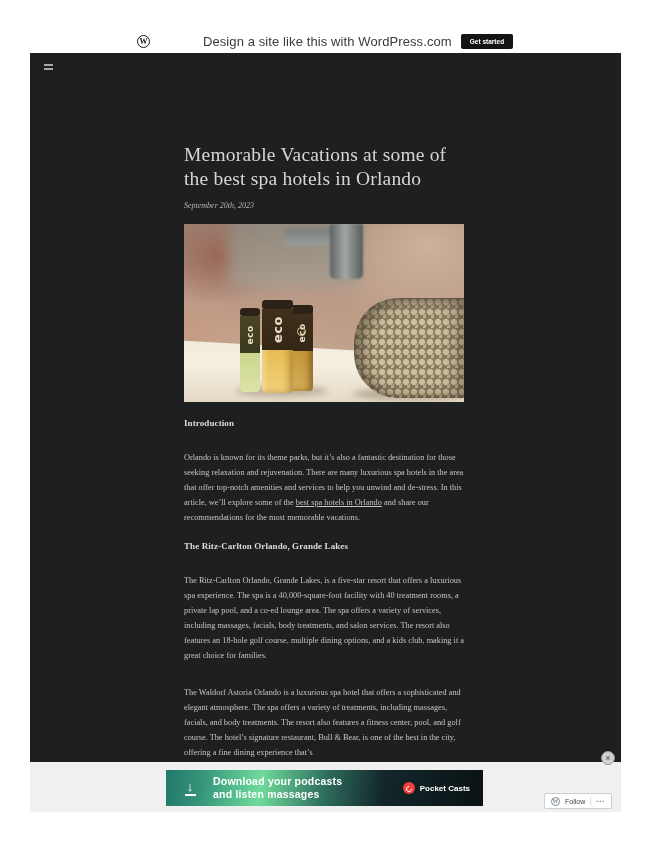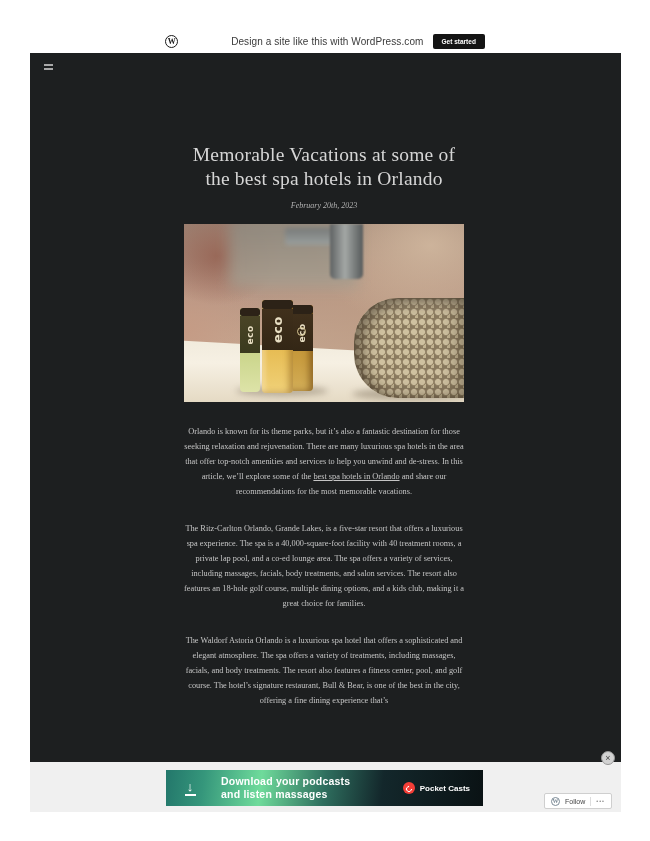--- a/index.html
+++ b/index.html
@@ -5,31 +5,31 @@
   * { margin:0; padding:0; box-sizing:border-box; }
   html,body { width:650px; height:841px; background:#ffffff; font-family:"Liberation Sans", sans-serif; }
   .page { position:relative; width:650px; height:841px; overflow:hidden; background:#fff; }
 
   
   .wp-banner { position:absolute; top:30px; left:0; width:100%; height:22px;
     display:flex; align-items:center; justify-content:center; gap:9px; }
   .wp-logo { width:13px; height:13px; border:1.3px solid #1a1a1a; border-radius:50%;
     display:flex; align-items:center; justify-content:center;
     font-family:"Liberation Serif", serif; font-weight:bold; font-size:8px; color:#1a1a1a; }
-  .wp-msg { font-size:10px; color:#3a3a3a; letter-spacing:0.1px;padding-left:44px; }
+  .wp-msg { font-size:13px; color:#3a3a3a; letter-spacing:0.1px;padding-left:44px; }
   .wp-cta { display:inline-block; background:#141414; color:#fff; font-size:6.5px; font-weight:bold;
     padding:4px 9px; border-radius:2px; cursor:pointer; }
 
   
   .site { position:absolute; left:30px; top:53px; width:591px; height:709px;
     background:#1d1f20; overflow:hidden; }
   .menu-btn { position:absolute; left:14px; top:11px; width:12px; height:9px; cursor:pointer; }
   .menu-btn i { display:block; width:9px; height:2px; background:#a8a8a8; margin-bottom:2px; }
 
-  .article { position:absolute; left:154px; top:0; width:280px;text-align:center; }
+  .article { position:absolute; left:154px; top:0; width:280px; }
   .title { margin-top:90px; font-family:"Liberation Serif", serif; font-weight:400;
     font-size:19.5px; line-height:24px; color:#d6d6d6; letter-spacing:0.2px; }
   .date { margin-top:10px; font-family:"Liberation Serif", serif; font-style:italic;
     font-size:8px; color:#b2b2b2; }
   .article h2 { margin-top:16px; font-family:"Liberation Serif", serif; font-weight:bold;
     font-size:9px; color:#dcdcdc; letter-spacing:0.1px; }
   .article p { margin-top:22px; font-family:"Liberation Serif", serif;
     font-size:8.3px; line-height:15px; color:#c5c5c5; }
   .inline-link { color:#c5c5c5; text-decoration:underline; cursor:pointer; }
 
@@ -91,21 +91,21 @@
   .ad-strip { position:absolute; left:30px; top:762px; width:591px; height:50px; background:#f0f0f0; }
   .ad-close { position:absolute; left:571px; top:-11px; width:14px; height:14px; border-radius:50%;
     background:#d2d2d2; border:1px solid #969696; color:#4a4a4a; font-size:9px; line-height:11px;
     text-align:center; cursor:pointer; padding:0; }
   .ad-banner { position:absolute; left:136px; top:8px; width:317px; height:36px; cursor:pointer;
     display:flex; align-items:center; overflow:hidden;
     background:linear-gradient(97deg, #23776b 0%, #35967b 12%, #6fdb9b 30%, #2e6e5e 50%, #13272b 68%, #0a1214 100%); }
   .dl-icon { margin-left:17px; display:flex; flex-direction:column; align-items:center; width:14px; }
   .dl-arrow { color:#fff; font-size:13px; line-height:12px; font-weight:bold; }
   .dl-bar { width:11px; height:2px; background:#fff; margin-top:1px; }
-  .ad-text { margin-left:24px; color:#fff; font-size:10.5px; font-weight:bold; line-height:13px;
+  .ad-text { margin-left:16px; color:#fff; font-size:10.5px; font-weight:bold; line-height:13px;
     letter-spacing:0.2px; }
   .pc-brand { margin-left:auto; margin-right:13px; display:flex; align-items:center; gap:5px; }
   .pc-logo { width:12px; height:12px; background:#f43e37; border-radius:50%; position:relative; }
   .pc-logo i { position:absolute; left:3px; top:3.5px; width:6px; height:6px;
     border:1.3px solid #fff; border-top-color:transparent; border-radius:50%; transform:rotate(45deg); }
   .pc-name { color:#fff; font-size:8px; font-weight:bold; }
 
   
   .follow-bar { position:absolute; right:9px; top:31px; height:16px; background:#fff;
     border:1px solid #cfcfcf; border-radius:2px; display:flex; align-items:center;
@@ -129,21 +129,21 @@
   </div>
 
   <div class="site">
     <div class="menu-btn">
         <i></i>
         <i></i>
       </div>
 
     <article class="article">
       <h1 class="title">Memorable Vacations at some of the best spa hotels in Orlando</h1>
-      <div class="date">February 20th, 2023</div>
+      <div class="date">September 20th, 2023</div>
 
       <div class="photo">
         <div class="wall-blur"></div>
         <div class="faucet-arm"></div>
         <div class="faucet"></div>
         <div class="counter"></div>
         <div class="obj-shadow sh-tubes"></div>
         <div class="obj-shadow sh-roll"></div>
         <div class="roll"></div>
         <div class="tube tube-green">
@@ -160,22 +160,24 @@
           <div class="ring"></div>
         </div>
         <div class="tube tube-amber">
           <div class="cap"></div>
           <div class="label">
               <span>eco</span>
             </div>
         </div>
       </div>
 
+      <h2>Introduction</h2>
       <p><span>Orlando is known for its theme parks, but it’s also a fantastic destination for those seeking relaxation and rejuvenation. There are many luxurious spa hotels in the area that offer top-notch amenities and services to help you unwind and de-stress. In this article, we’ll explore some of the </span><span class="inline-link">best spa hotels in Orlando</span><span> and share our recommendations for the most memorable vacations.</span></p>
 
+      <h2>The Ritz-Carlton Orlando, Grande Lakes</h2>
       <p>The Ritz-Carlton Orlando, Grande Lakes, is a five-star resort that offers a luxurious spa experience. The spa is a 40,000-square-foot facility with 40 treatment rooms, a private lap pool, and a co-ed lounge area. The spa offers a variety of services, including massages, facials, body treatments, and salon services. The resort also features an 18-hole golf course, multiple dining options, and a kids club, making it a great choice for families.</p>
 
       <p>The Waldorf Astoria Orlando is a luxurious spa hotel that offers a sophisticated and elegant atmosphere. The spa offers a variety of treatments, including massages, facials, and body treatments. The resort also features a fitness center, pool, and golf course. The hotel’s signature restaurant, Bull &amp; Bear, is one of the best in the city, offering a fine dining experience that’s</p>
     </article>
   </div>
 
   <div class="ad-strip">
     <button class="ad-close">×</button>
 
     <div class="ad-banner">

